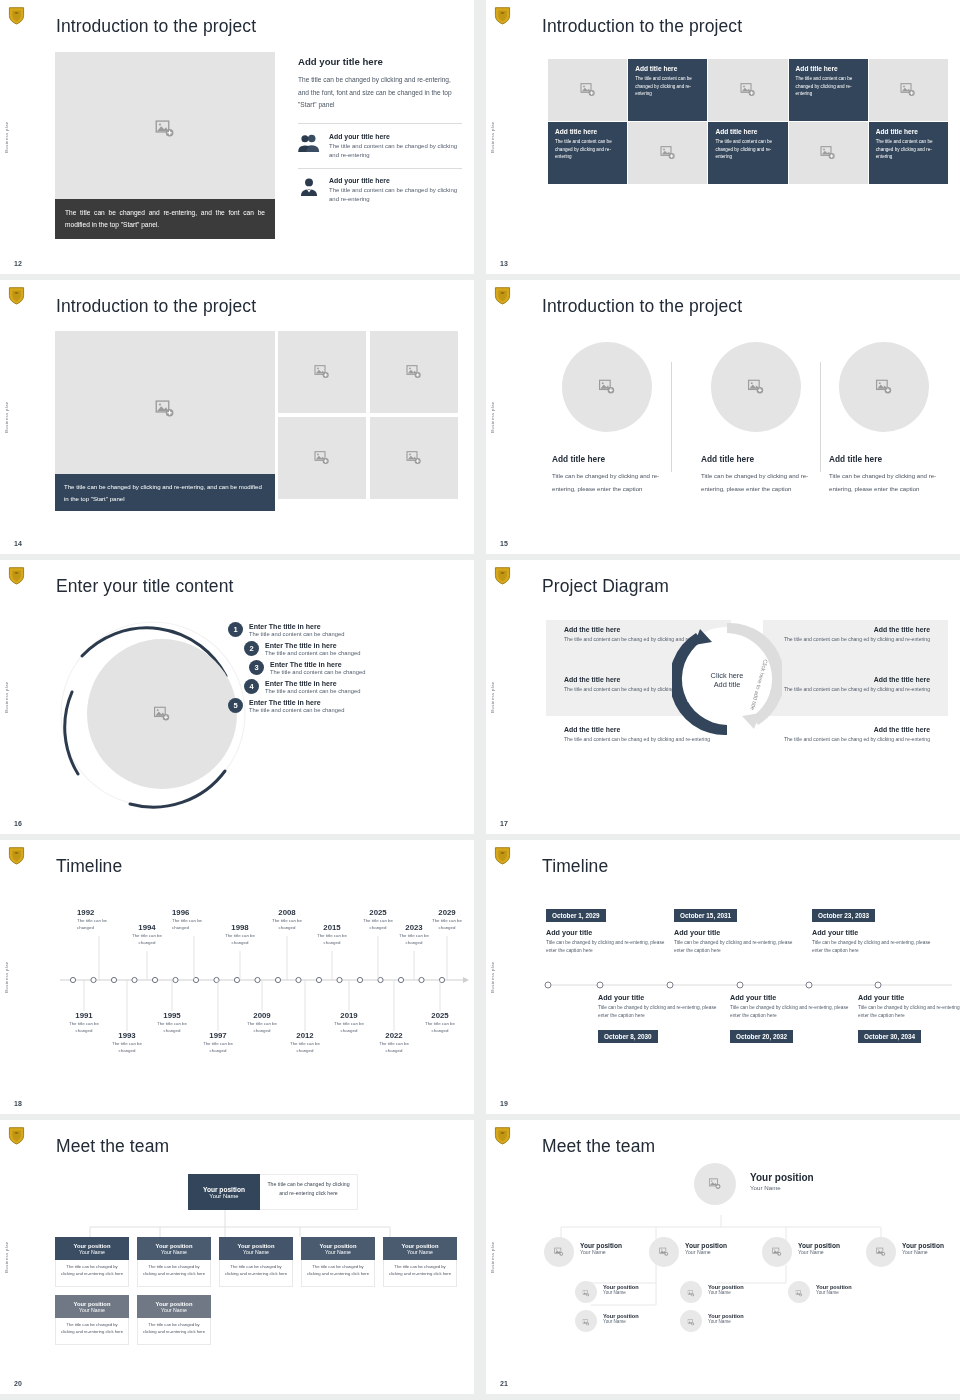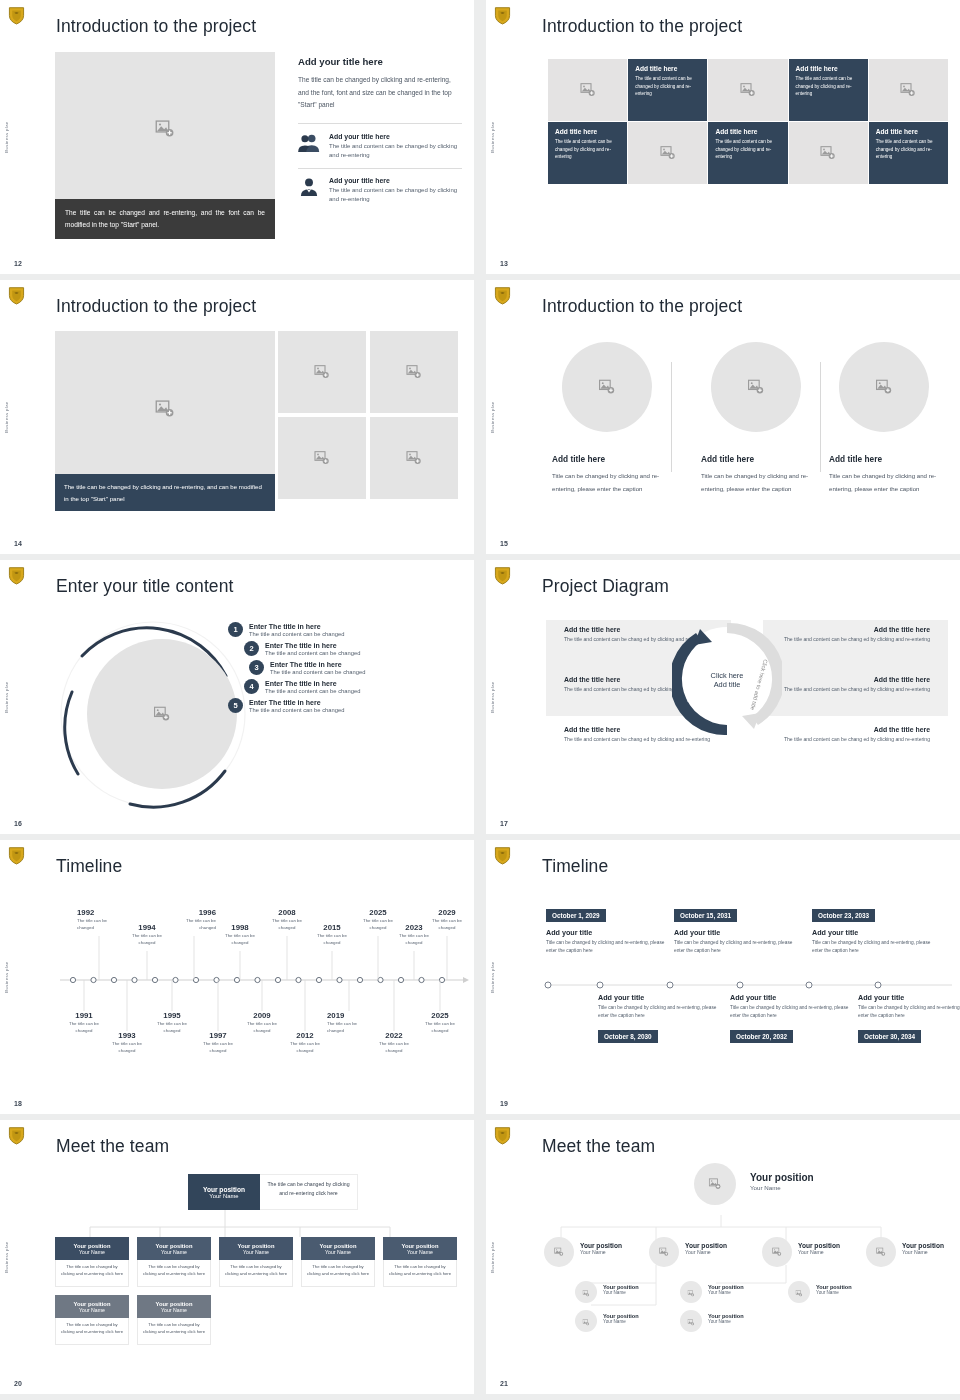--- a/index.html
+++ b/index.html
@@ -506,21 +506,21 @@
   </svg>
   <div id="tl18-above" style="position: absolute; left: 55px; top: 35px;">
         <div class="tl-lab" style="position: absolute; left: 22px; top: 33px; width: 44px; ">
           <div class="y">1992</div>
           <div class="t">The title can be changed</div>
         </div>
         <div class="tl-lab" style="position: absolute; left: 70px; top: 48px; width: 44px; text-align: center;">
           <div class="y">1994</div>
           <div class="t">The title can be changed</div>
         </div>
-        <div class="tl-lab" style="position: absolute; left: 117px; top: 33px; width: 44px; text-align: right;">
+        <div class="tl-lab" style="position: absolute; left: 117px; top: 33px; width: 44px; text-align: left;">
           <div class="y">1996</div>
           <div class="t">The title can be changed</div>
         </div>
         <div class="tl-lab" style="position: absolute; left: 163px; top: 48px; width: 44px; text-align: center;">
           <div class="y">1998</div>
           <div class="t">The title can be changed</div>
         </div>
         <div class="tl-lab" style="position: absolute; left: 210px; top: 33px; width: 44px; text-align: center;">
           <div class="y">2008</div>
           <div class="t">The title can be changed</div>
@@ -560,21 +560,21 @@
           <div class="t">The title can be changed</div>
         </div>
         <div class="tl-lab" style="position: absolute; left: 185px; top: 136px; width: 44px; text-align: center;">
           <div class="y">2009</div>
           <div class="t">The title can be changed</div>
         </div>
         <div class="tl-lab" style="position: absolute; left: 228px; top: 156px; width: 44px; text-align: center;">
           <div class="y">2012</div>
           <div class="t">The title can be changed</div>
         </div>
-        <div class="tl-lab" style="position: absolute; left: 272px; top: 136px; width: 44px; ">
+        <div class="tl-lab" style="position: absolute; left: 272px; top: 136px; width: 44px; text-align: center;">
           <div class="y">2019</div>
           <div class="t">The title can be changed</div>
         </div>
         <div class="tl-lab" style="position: absolute; left: 317px; top: 156px; width: 44px; text-align: center;">
           <div class="y">2022</div>
           <div class="t">The title can be changed</div>
         </div>
         <div class="tl-lab" style="position: absolute; left: 363px; top: 136px; width: 44px; text-align: center;">
           <div class="y">2025</div>
           <div class="t">The title can be changed</div>

